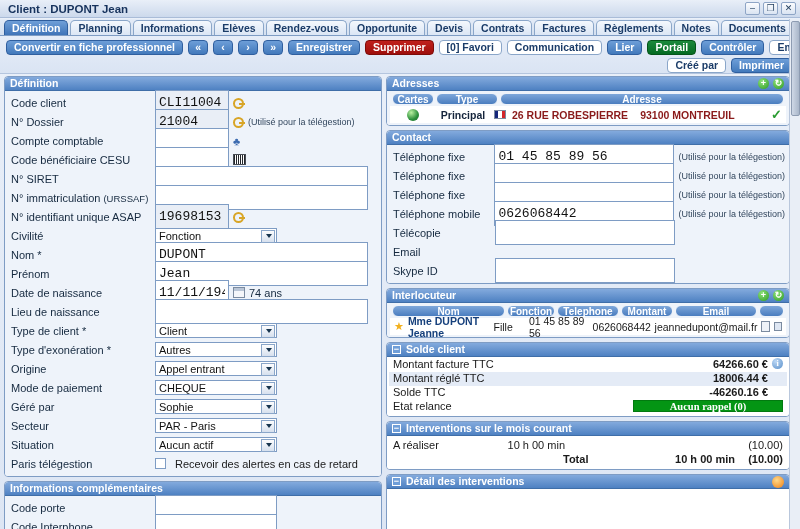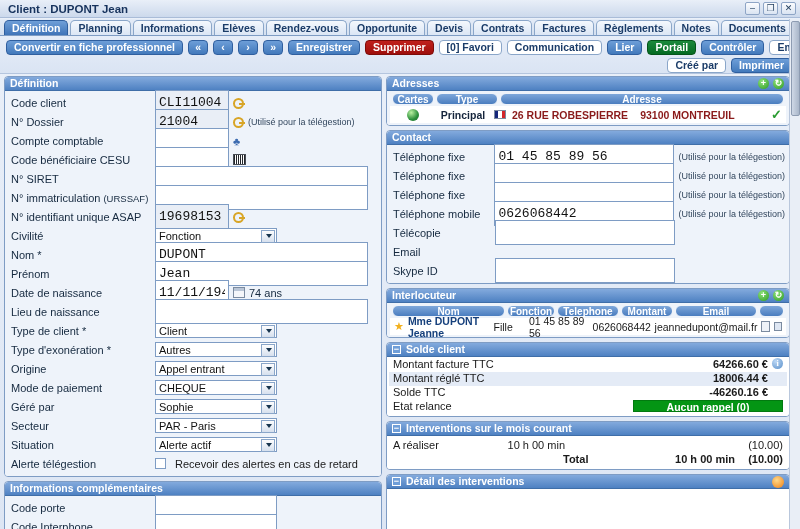--- a/index.html
+++ b/index.html
@@ -241,21 +241,21 @@
   .info-i {
     width:11px;height:11px;border-radius:50%; margin-left:4px;
     background: radial-gradient(circle at 35% 30%,#bcd8f6,#5a8fc9);
     color:#ffffff; font-size:8px; font-weight:bold;
     display:inline-flex; align-items:center; justify-content:center;
     font-family:"Liberation Serif", serif;
   }
   .badge-green {
     background:#049514; color:#ffffff; font-weight:bold;
     font-size:10.5px; padding:0 6px; height:12px; line-height:12px;
-    border:1px solid #027a10; min-width:150px; text-align:center;
+    border:1px solid #027a10; min-width:150px; text-align:center;font-family:Liberation Serif, serif;
   }
 
   
   .irow { display:flex; align-items:center; height:14px; font-size:11px; padding:0 4px; }
   .i-c1 { width:170px; }
   .i-c2 { width:100px; }
   .i-c3 { width:72px; text-align:right; }
   .i-c4 { flex:1; text-align:right; }
   .bold { font-weight:bold; }
 
@@ -491,28 +491,28 @@
                 <span>PAR - Paris</span>
                 <span class="arw"></span>
               </div>
             </div>
           </div>
 
           <div class="frow">
             <div class="flabel">Situation</div>
             <div class="fval">
               <div class="sel">
-                <span>Alerte actif</span>
+                <span>Aucun actif</span>
                 <span class="arw"></span>
               </div>
             </div>
           </div>
 
           <div class="frow">
-            <div class="flabel">Alerte télégestion</div>
+            <div class="flabel">Paris télégestion</div>
             <div class="fval">
               <span class="chk"></span>
               <span>Recevoir des alertes en cas de retard</span>
             </div>
           </div>
 
         </div>
       </div>
 
       <div class="panel">

